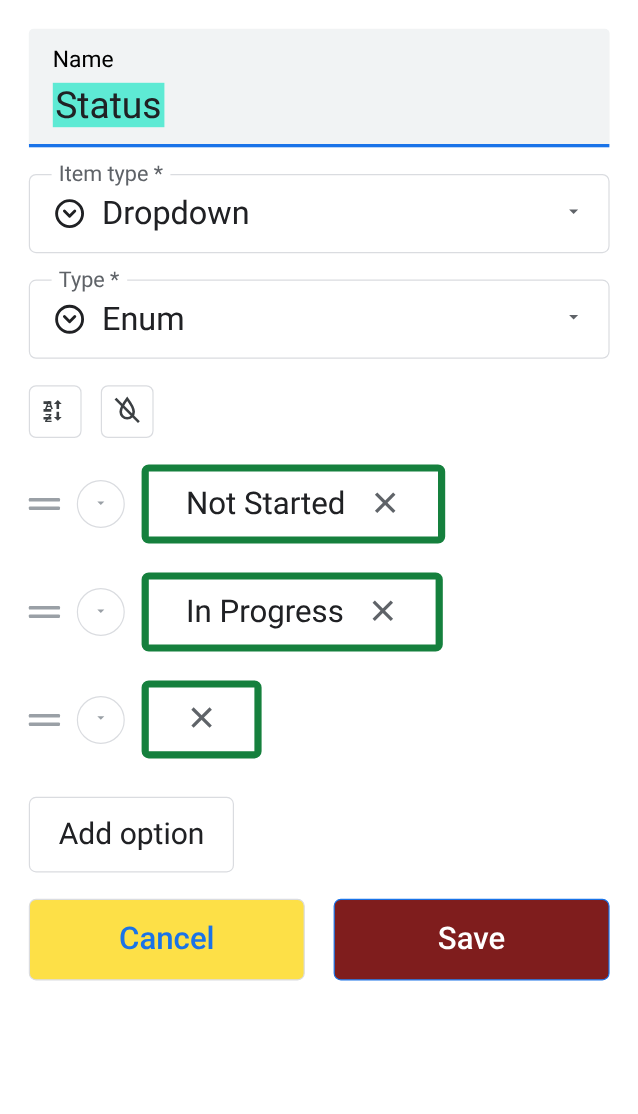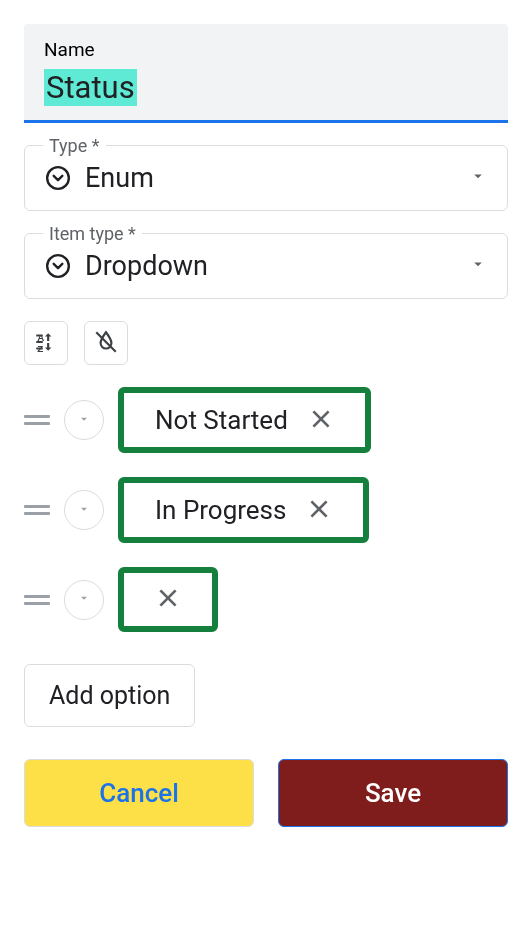--- a/index.html
+++ b/index.html
@@ -157,21 +157,21 @@
     }
     .add-option-btn {
       border: 1px solid #dadce0;
       border-radius: 6px;
       background: #fff;
       padding: 16px 24px;
       font-size: 25px;
       color: #202124;
       cursor: pointer;
       font-family: inherit;
-      margin-bottom: 32px;
+      margin-bottom: 22px;
       margin-top: 8px;
     }
     .footer-buttons {
       display: flex;
       gap: 24px;
     }
     .btn {
       flex: 1;
       padding: 18px 0;
       font-size: 26px;
@@ -193,47 +193,47 @@
     }
   </style>
 </head>
 <body>
 
 <div class="container">
 
   <div class="name-field">
     <span class="name-label">Name</span>
     <span class="name-value">Status</span>
+  </div>
+
+  <div class="select-field">
+    <span class="select-label">Item type *</span>
+    <span class="select-icon">
+      <svg viewBox="0 0 24 24">
+          <circle cx="12" cy="12" r="10" fill="none" stroke="#202124" stroke-width="2.2"></circle>
+          <path d="M8 10 L12 14 L16 10" fill="none" stroke="#202124" stroke-width="2.2" stroke-linecap="round" stroke-linejoin="round"></path>
+        </svg>
+    </span>
+    <span class="select-value">Dropdown</span>
+    <span class="select-arrow">
+      <svg viewBox="0 0 24 24">
+          <path d="M7 10l5 5 5-5z"></path>
+        </svg>
+    </span>
   </div>
 
   <div class="select-field">
     <span class="select-label">Type *</span>
     <span class="select-icon">
       <svg viewBox="0 0 24 24">
           <circle cx="12" cy="12" r="10" fill="none" stroke="#202124" stroke-width="2.2"></circle>
           <path d="M8 10 L12 14 L16 10" fill="none" stroke="#202124" stroke-width="2.2" stroke-linecap="round" stroke-linejoin="round"></path>
         </svg>
     </span>
     <span class="select-value">Enum</span>
-    <span class="select-arrow">
-      <svg viewBox="0 0 24 24">
-          <path d="M7 10l5 5 5-5z"></path>
-        </svg>
-    </span>
-  </div>
-
-  <div class="select-field">
-    <span class="select-label">Item type *</span>
-    <span class="select-icon">
-      <svg viewBox="0 0 24 24">
-          <circle cx="12" cy="12" r="10" fill="none" stroke="#202124" stroke-width="2.2"></circle>
-          <path d="M8 10 L12 14 L16 10" fill="none" stroke="#202124" stroke-width="2.2" stroke-linecap="round" stroke-linejoin="round"></path>
-        </svg>
-    </span>
-    <span class="select-value">Dropdown</span>
     <span class="select-arrow">
       <svg viewBox="0 0 24 24">
           <path d="M7 10l5 5 5-5z"></path>
         </svg>
     </span>
   </div>
 
   <div class="toolbar">
     <button class="tool-btn">
       <span>

